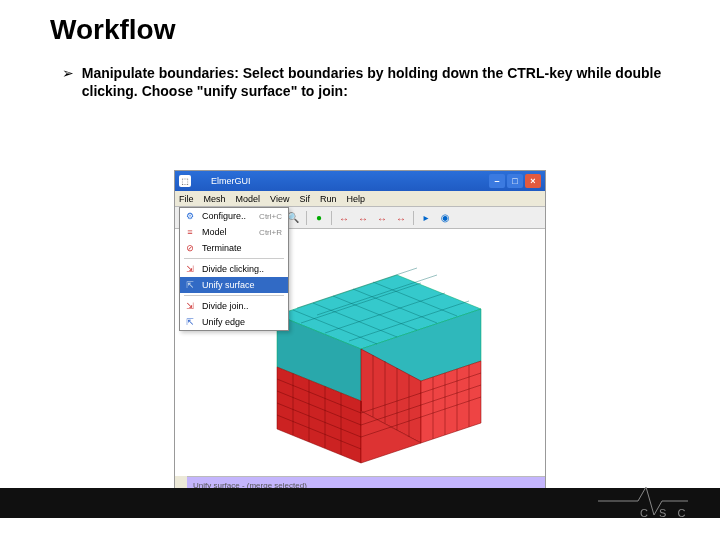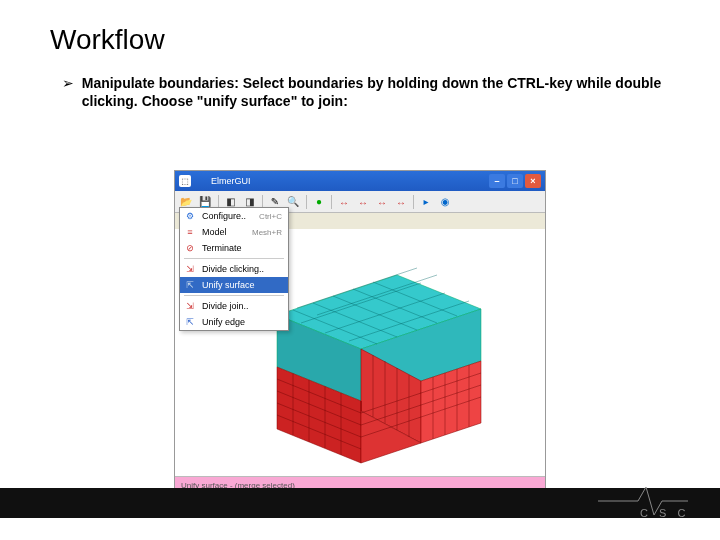--- a/index.html
+++ b/index.html
@@ -1,34 +1,34 @@
 <!DOCTYPE html>
 <html><head>
 <meta charset="utf-8">
 <style>
   * { margin: 0; padding: 0; box-sizing: border-box; }
   body { width: 720px; height: 540px; background: #fff; font-family: Arial, sans-serif; color: #000; position: relative; overflow: hidden; }
-  .title { font-size: 28px; font-weight: 400; padding: 24px 0 10px 50px; }
+  .title { font-size: 28px; font-weight: 700; padding: 14px 0 10px 50px; }
   .bullet-row { display: flex; align-items: flex-start; padding: 8px 50px 0 62px; }
   .arrow-bullet { font-size: 14px; margin-right: 8px; color: #000; flex-shrink: 0; line-height: 1.3; }
   .bullet-text { font-size: 14px; font-weight: 700; line-height: 1.3; }
   .screenshot { position: absolute; left: 174px; top: 170px; width: 372px; height: 325px; border: 1px solid #999; background: #ece9d8; }
   .titlebar { height: 20px; background: linear-gradient(#2a6ed8, #1f5bc3); display: flex; align-items: center; padding: 0 4px; color: #fff; font-size: 9px; }
   .tb-icon { width: 12px; height: 12px; background:#fff; border-radius:2px; margin-right:4px; display:flex; align-items:center; justify-content:center; font-size:8px; color:#333; }
   .tb-title { flex: 1; margin-left: 16px; }
   .tb-btns { display: flex; gap: 2px; }
   .tb-btn { width: 16px; height: 14px; border-radius: 2px; display: flex; align-items:center; justify-content:center; font-size:9px; font-weight:bold; color:#fff; }
   .tb-min, .tb-max { background: #3b7ae0; }
   .tb-close { background: #e35a3f; }
   .menubar { height: 16px; background: #ece9d8; display: flex; align-items:center; padding: 0 4px; font-size: 9px; gap: 10px; border-bottom:1px solid #bbb; }
   .toolbar { height: 22px; background: #eee; display:flex; align-items:center; padding:0 4px; gap:3px; border-bottom:1px solid #bbb; }
   .tool { width:16px; height:16px; display:flex; align-items:center; justify-content:center; font-size:10px; }
   .tool-sep { width:1px; height:14px; background:#bbb; margin:0 1px;}
   .canvas { position:absolute; left:0; top:58px; right:0; bottom:18px; background:#fff; overflow:hidden; }
-  .statusbar { position:absolute; left:0; right:0; bottom:0; height:18px; background:#f9a8d4; border-top:1px solid #bbb; font-size:8px; color:#555; display:flex; align-items:center; padding:4px 6px;}
+  .statusbar { position:absolute; left:12px; right:0; bottom:0; height:18px; background:#c4b5fd; border-top:1px solid #bbb; font-size:8px; color:#555; display:flex; align-items:center; padding:4px 6px;}
   
   .dropdown { position:absolute; left:4px; top:36px; width:110px; background:#fff; border:1px solid #888; box-shadow:2px 2px 4px rgba(0,0,0,.2); z-index:5; font-size:9px; }
   .dd-item { display:flex; align-items:center; padding:2px 4px 2px 22px; position:relative; height:16px; }
   .dd-item.sel { background:#316ac5; color:#fff; }
   .dd-sep { height:1px; background:#ccc; margin:2px 4px; }
   .dd-icon { position:absolute; left:4px; width:12px; height:12px; display:flex; align-items:center; justify-content:center; font-size:9px; }
   .dd-shortcut { position:absolute; right:6px; font-size:8px; color:#888;margin-left:6px;}
   
   .shape { position:absolute; left:68px; top:24px; }
   
@@ -50,20 +50,29 @@
 <div class="screenshot">
   <div class="titlebar">
     <div class="tb-icon">⬚</div>
     <div class="tb-title">ElmerGUI</div>
     <div class="tb-btns">
       <div class="tb-btn tb-min">–</div>
       <div class="tb-btn tb-max">□</div>
       <div class="tb-btn tb-close">×</div>
     </div>
   </div>
+  <div class="menubar">
+    <span>File</span>
+    <span>Mesh</span>
+    <span>Model</span>
+    <span>View</span>
+    <span>Sif</span>
+    <span>Run</span>
+    <span>Help</span>
+  </div>
   <div class="toolbar">
     <div class="tool">📂</div>
     <div class="tool">💾</div>
     <div class="tool-sep"></div>
     <div class="tool" style="color:#333">◧</div>
     <div class="tool" style="color:#333">◨</div>
     <div class="tool-sep"></div>
     <div class="tool">✎</div>
     <div class="tool">🔍</div>
     <div class="tool-sep"></div>
@@ -80,21 +89,21 @@
 
   <div class="dropdown">
     <div class="dd-item">
       <span class="dd-icon" style="color:#2a6ed8">⚙</span>
       <span>Configure..</span>
       <span class="dd-shortcut">Ctrl+C</span>
     </div>
     <div class="dd-item">
       <span class="dd-icon" style="color:#c33">≡</span>
       <span>Model</span>
-      <span class="dd-shortcut">Mesh+R</span>
+      <span class="dd-shortcut">Ctrl+R</span>
     </div>
     <div class="dd-item">
       <span class="dd-icon" style="color:#c33">⊘</span>
       <span>Terminate</span>
     </div>
     <div class="dd-sep"></div>
     <div class="dd-item">
       <span class="dd-icon" style="color:#c33">⇲</span>
       <span>Divide clicking..</span>
     </div>

